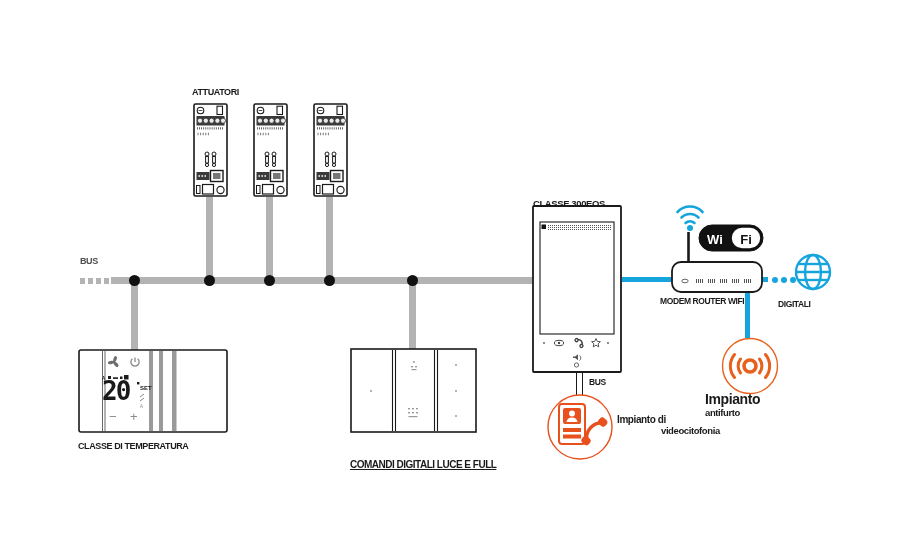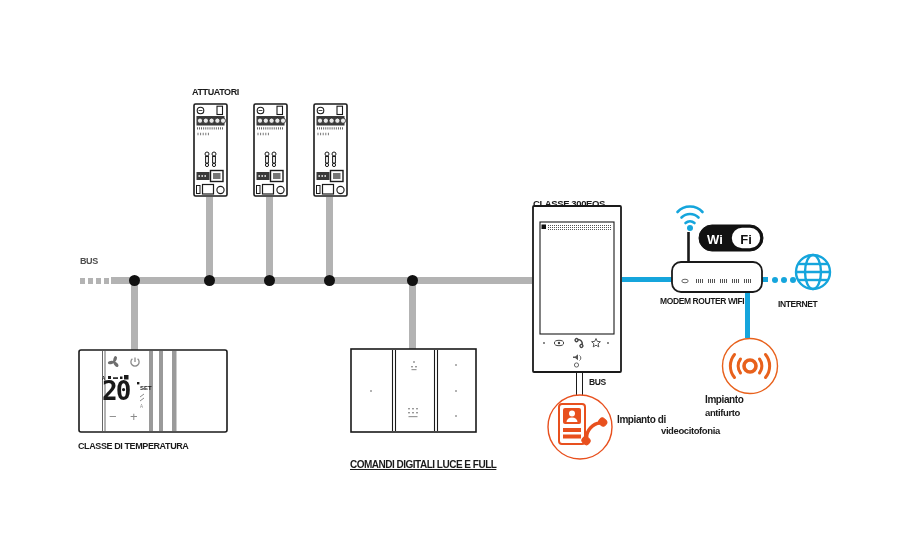--- a/index.html
+++ b/index.html
@@ -91,28 +91,28 @@
   <div class="bluedot" style="left:781px;top:277px;"></div>
   <div class="bluedot" style="left:790px;top:277px;"></div>
   <div class="blueline" style="left:745px;top:291px;width:5px;height:47px;"></div>
 
   <div class="lbl" style="left:192px;top:87px;">ATTUATORI</div>
   <div class="lbl lbl-gray" style="left:80px;top:256px;">BUS</div>
   <div class="lbl" style="left:78px;top:441px;">CLASSE DI TEMPERATURA</div>
   <div class="lbl" style="left:350px;top:459px;font-size:10px;letter-spacing:-0.5px;text-decoration:underline;">COMANDI DIGITALI LUCE E FULL</div>
   <div class="lbl" style="left:533px;top:186px;font-size:9.5px;margin-top:12px;">CLASSE 300EOS</div>
   <div class="lbl lbl-center" style="left:660px;top:296px;width:114px;font-size:8.5px;">MODEM ROUTER WIFI</div>
-  <div class="lbl lbl-center" style="left:778px;top:299px;width:70px;font-size:8.5px;">INTERNET</div>
+  <div class="lbl lbl-center" style="left:778px;top:299px;width:70px;font-size:8.5px;">DIGITALI</div>
   <div class="lbl" style="left:589px;top:377px;font-size:8.5px;">BUS</div>
   <div>
     <div class="lbl" style="left:617px;top:414px;font-size:10px;">Impianto di</div>
     <div class="lbl" style="left:617px;top:425px;font-size:9.5px;margin-left:44px;">videocitofonia</div>
   </div>
   <div>
-    <div class="lbl lbl-center" style="left:705px;top:394px;width:90px;font-size:10px;">Impianto</div>
+    <div class="lbl lbl-center" style="left:705px;top:394px;width:90px;font-size:14px;">Impianto</div>
     <div class="lbl lbl-center" style="left:705px;top:407px;width:90px;font-size:9.5px;">antifurto</div>
   </div>
 
   <svg class="abs" style="left:193px;top:103px;" width="35" height="94" viewBox="0 0 35 94">
       <use href="#din-module"></use>
     </svg>
   <svg class="abs" style="left:253px;top:103px;" width="35" height="94" viewBox="0 0 35 94">
       <use href="#din-module"></use>
     </svg>
   <svg class="abs" style="left:313px;top:103px;" width="35" height="94" viewBox="0 0 35 94">

